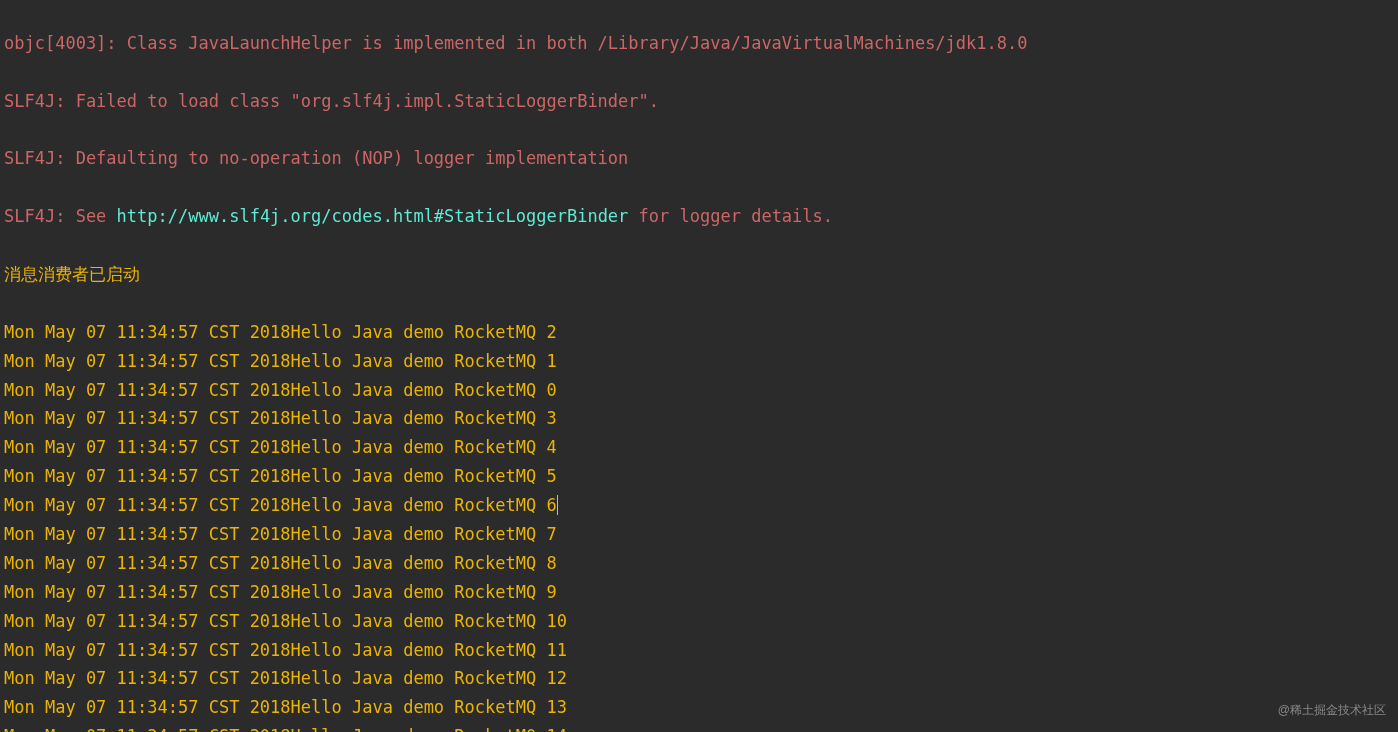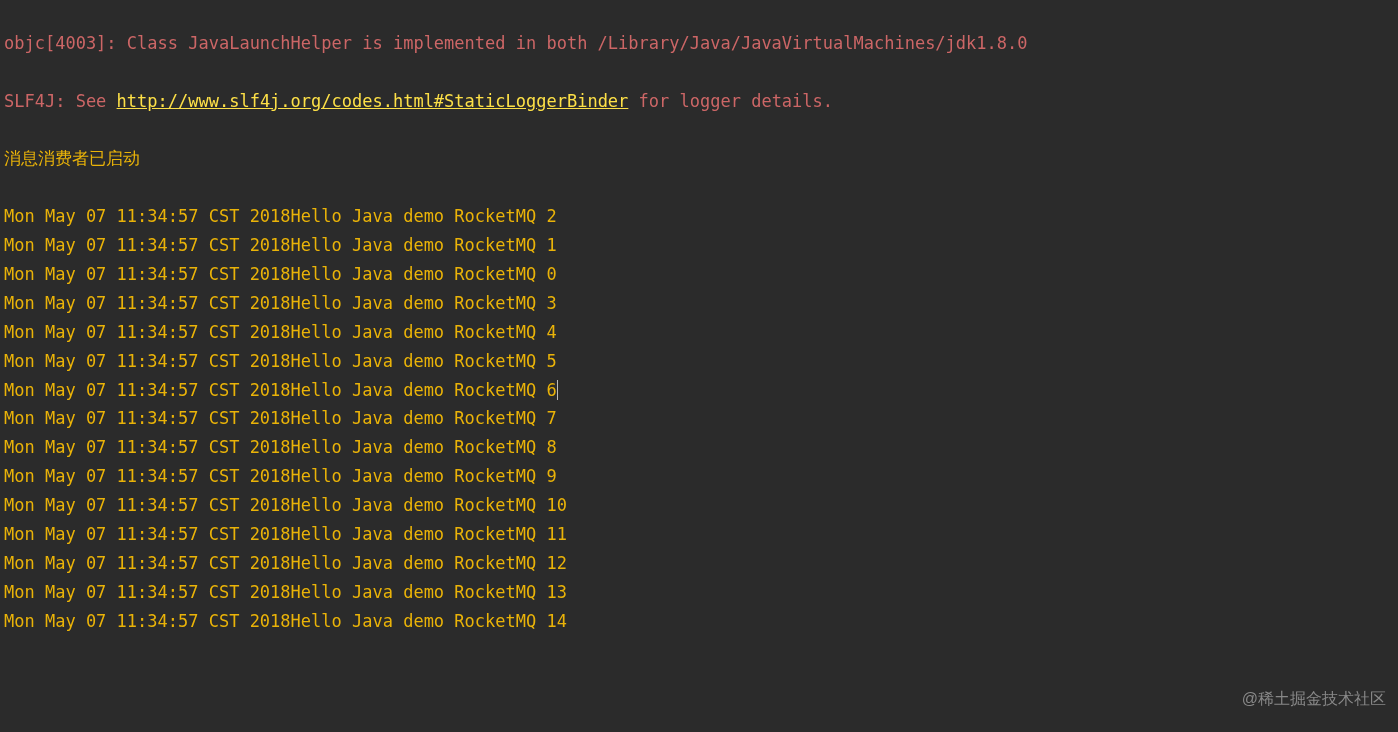--- a/index.html
+++ b/index.html
@@ -22,38 +22,39 @@
       white-space: pre;
       color: #bbbbbb;
     }
     .line-red {
       color: #cc6666;
     }
     .line-white {
       color: #eab308;
     }
     .link {
-      color: #fde047;
-      text-decoration: underline;
+      color: #5eead4;
     }
     .cursor {
       border-right: 1px solid #bbbbbb;
     }
     .watermark {
       position: absolute;
-      bottom: 20px;
+      bottom: 12px;
       right: 12px;
       color: #888;
-      font-size: 16px;
+      font-size: 12px;
       font-family: -apple-system, sans-serif;
     }
   </style>
 </head>
 <body>
 
 <div class="console">
 <div class="line-red">objc[4003]: Class JavaLaunchHelper is implemented in both /Library/Java/JavaVirtualMachines/jdk1.8.0</div>
+<div class="line-red">SLF4J: Failed to load class "org.slf4j.impl.StaticLoggerBinder".</div>
+<div class="line-red">SLF4J: Defaulting to no-operation (NOP) logger implementation</div>
 <div class="line-red"><span>SLF4J: See </span><a class="link">http://www.slf4j.org/codes.html#StaticLoggerBinder</a><span> for logger details.</span></div>
 <div class="line-white">消息消费者已启动</div>
 <div id="msg-container"><div class="line-white">Mon May 07 11:34:57 CST 2018Hello Java demo RocketMQ 2</div><div class="line-white">Mon May 07 11:34:57 CST 2018Hello Java demo RocketMQ 1</div><div class="line-white">Mon May 07 11:34:57 CST 2018Hello Java demo RocketMQ 0</div><div class="line-white">Mon May 07 11:34:57 CST 2018Hello Java demo RocketMQ 3</div><div class="line-white">Mon May 07 11:34:57 CST 2018Hello Java demo RocketMQ 4</div><div class="line-white">Mon May 07 11:34:57 CST 2018Hello Java demo RocketMQ 5</div><div class="line-white">Mon May 07 11:34:57 CST 2018Hello Java demo RocketMQ 6<span class="cursor"></span></div><div class="line-white">Mon May 07 11:34:57 CST 2018Hello Java demo RocketMQ 7</div><div class="line-white">Mon May 07 11:34:57 CST 2018Hello Java demo RocketMQ 8</div><div class="line-white">Mon May 07 11:34:57 CST 2018Hello Java demo RocketMQ 9</div><div class="line-white">Mon May 07 11:34:57 CST 2018Hello Java demo RocketMQ 10</div><div class="line-white">Mon May 07 11:34:57 CST 2018Hello Java demo RocketMQ 11</div><div class="line-white">Mon May 07 11:34:57 CST 2018Hello Java demo RocketMQ 12</div><div class="line-white">Mon May 07 11:34:57 CST 2018Hello Java demo RocketMQ 13</div><div class="line-white">Mon May 07 11:34:57 CST 2018Hello Java demo RocketMQ 14</div></div>
 </div>
 
 <div class="watermark">@稀土掘金技术社区</div>
 
 </body></html>

